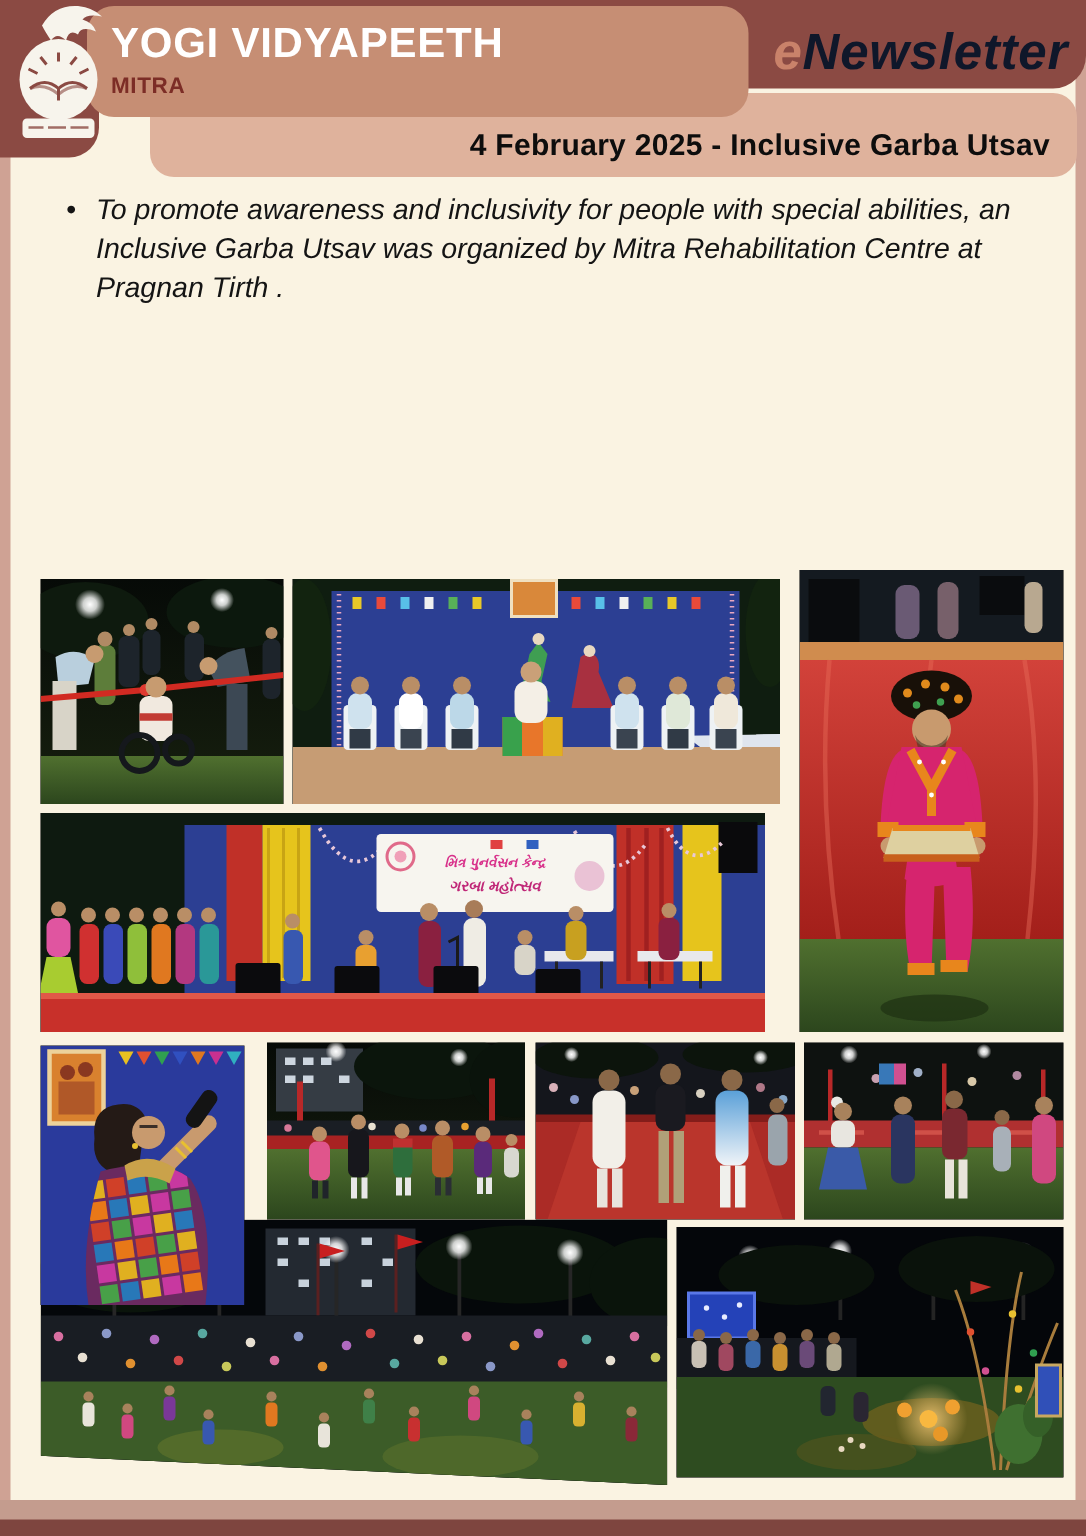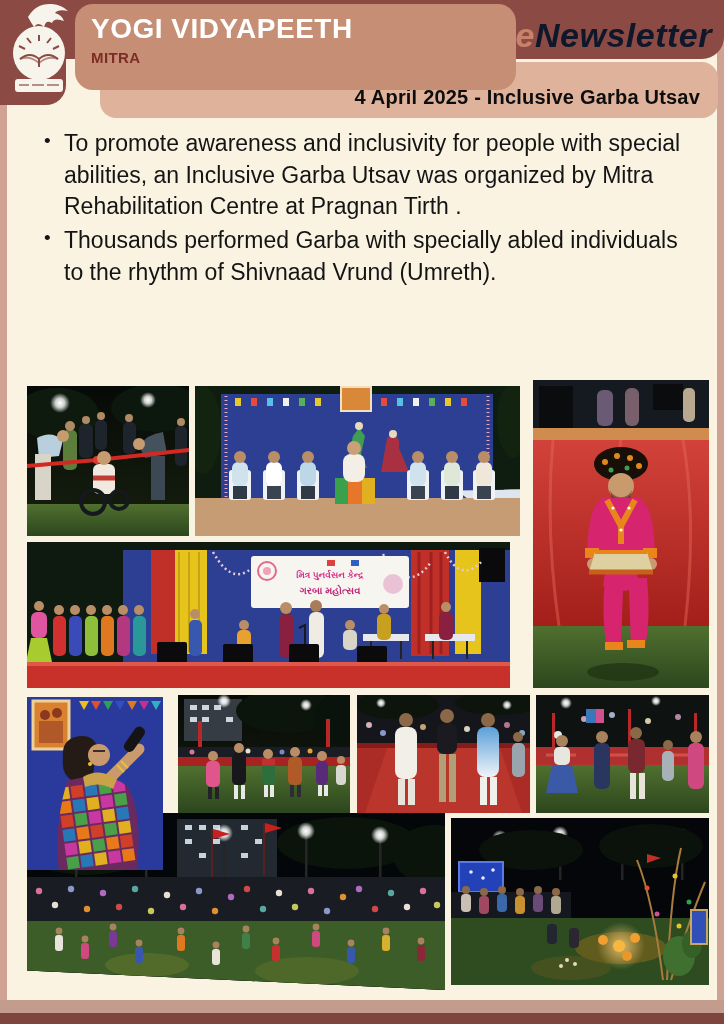--- a/index.html
+++ b/index.html
@@ -3,33 +3,33 @@
 <meta charset="utf-8">
 <style>
   html,body{margin:0;padding:0;background:#6b6b6b;font-family:"Liberation Sans","DejaVu Sans",sans-serif;}
   .page{position:relative;width:724px;height:1024px;margin:0 auto;background:var(--frame,#cfa294);overflow:hidden;}
   .content-bg{position:absolute;left:7px;right:7px;top:0;bottom:24px;background:var(--cream,#faf3e2);}
   
   .header-band{position:absolute;left:0;top:0;width:724px;height:59px;background:var(--maroon,#8b4a43);border-bottom-right-radius:22px;z-index:2;}
   .header-stub{position:absolute;left:0;top:0;width:66px;height:105px;background:var(--maroon,#8b4a43);border-bottom-right-radius:20px;z-index:2;}
   .date-bar{position:absolute;left:100px;top:62px;width:618px;height:56px;background:var(--peach,#dfb29c);border-radius:16px;z-index:3;}
   .date-text{position:absolute;right:18px;bottom:9px;font-size:20px;font-weight:bold;color:#0d0d0d;letter-spacing:0.2px;}
-  .title-box{position:absolute;left:75px;top:4px;width:441px;height:86px;background:var(--tan,#c68e74);border-radius:18px;z-index:4;padding:10px 0 0 16px;box-sizing:border-box;}
+  .title-box{position:absolute;left:58px;top:4px;width:441px;height:74px;background:var(--tan,#c68e74);border-radius:18px;z-index:4;padding:10px 0 0 16px;box-sizing:border-box;}
   .page-title{font-size:28px;font-weight:800;color:#ffffff;letter-spacing:0.5px;line-height:1.1;}
   .org-subtitle{font-size:15px;font-weight:700;color:#7c2d26;margin-top:4px;letter-spacing:0.4px;}
   .brand{position:absolute;right:12px;top:16px;z-index:3;font-size:34px;font-weight:800;font-style:italic;letter-spacing:0.5px;}
   .brand .e{color:#c9826a;}
   .brand .rest{color:#0f172a;}
   .logo{position:absolute;left:6px;top:1px;z-index:5;}
   
   .bullets{position:absolute;left:42px;top:128px;width:650px;z-index:2;margin:0;padding:0;list-style:none;}
-  .bullets li{position:relative;padding-left:22px;font-size:23px;line-height:1.38;color:var(--ink,#141414);margin-bottom:2px;}
+  .bullets li{position:relative;padding-left:22px;font-size:19px;line-height:1.38;color:var(--ink,#141414);margin-bottom:2px;font-style:italic;}
   .bullets li::before{content:"\2022";position:absolute;left:2px;top:0;font-size:19px;color:var(--ink,#141414);}
   
-  .photo{position:absolute;overflow:hidden;z-index:2;background:#10130f;}
+  .photo{position:absolute;overflow:hidden;z-index:2;background:#10130f;font-style:italic;}
   .photo svg{display:block;width:100%;height:100%;}
   .p-a{left:27px;top:386px;width:162px;height:150px;}
   .p-b{left:195px;top:386px;width:325px;height:150px;}
   .p-c{left:533px;top:380px;width:176px;height:308px;}
   .p-h{left:27px;top:542px;width:483px;height:146px;}
   .p-d{left:27px;top:697px;width:136px;height:173px;z-index:3;}
   .p-e{left:178px;top:695px;width:172px;height:118px;}
   .p-f{left:357px;top:695px;width:173px;height:118px;}
   .p-g{left:536px;top:695px;width:173px;height:118px;}
   .p-i{left:27px;top:813px;width:418px;height:177px;z-index:1;clip-path:polygon(0 0,100% 0,100% 100%,0 89%);}
@@ -74,21 +74,21 @@
   </defs>
 </svg>
 
 <div class="page">
   <div class="content-bg"></div>
 
   <div class="header-band"></div>
   <div class="header-stub"></div>
 
   <div class="date-bar">
-    <div class="date-text">4 April 2025 - Inclusive Garba Utsav</div>
+    <div class="date-text">4 February 2025 - Inclusive Garba Utsav</div>
   </div>
 
   <div class="title-box">
     <div class="page-title">YOGI VIDYAPEETH</div>
     <div class="org-subtitle">MITRA</div>
   </div>
 
   <div class="brand"><span class="e">e</span><span class="rest">Newsletter</span></div>
 
   <div class="logo">
@@ -103,21 +103,20 @@
       </g>
       <rect x="9" y="78" width="48" height="13" rx="3" fill="#f7f4ec"></rect>
       <g stroke="#8b4a43" stroke-width="1.6" fill="none" opacity="0.8">
         <path d="M13,84 h10 M26,84 h12 M41,84 h12"></path>
       </g>
     </svg>
   </div>
 
   <ul class="bullets">
     <li>To promote awareness and inclusivity for people with special abilities, an Inclusive Garba Utsav was organized by Mitra Rehabilitation Centre at Pragnan Tirth .</li>
-    <li>Thousands performed Garba with specially abled individuals to the rhythm of Shivnaad Vrund (Umreth).</li>
   </ul>
 
   <div class="photo p-a">
     <svg viewBox="0 0 162 150" preserveAspectRatio="none">
       <rect width="162" height="150" fill="url(#gNight)"></rect>
       <ellipse cx="30" cy="28" rx="42" ry="26" fill="#0e1a0e"></ellipse>
       <ellipse cx="130" cy="22" rx="46" ry="24" fill="#0c180d"></ellipse>
       <circle cx="33" cy="17" r="10" fill="url(#gGlow)"></circle>
       <circle cx="121" cy="14" r="8" fill="url(#gGlow)"></circle>
       <rect y="118" width="162" height="32" fill="url(#gGrass)"></rect>

